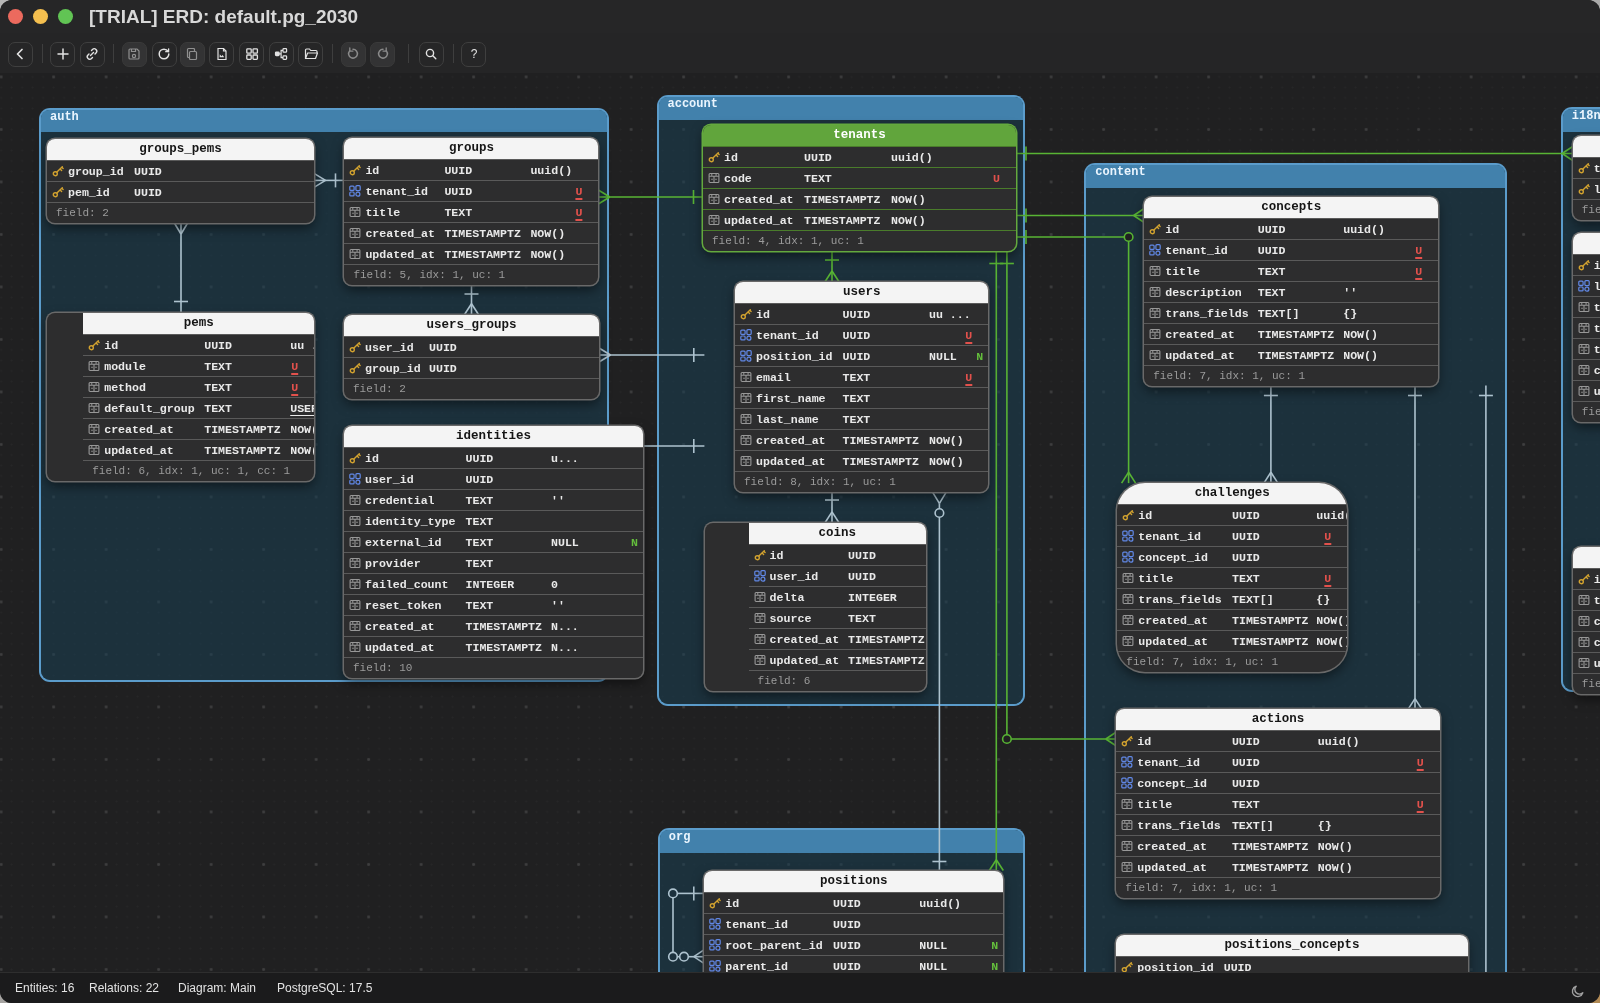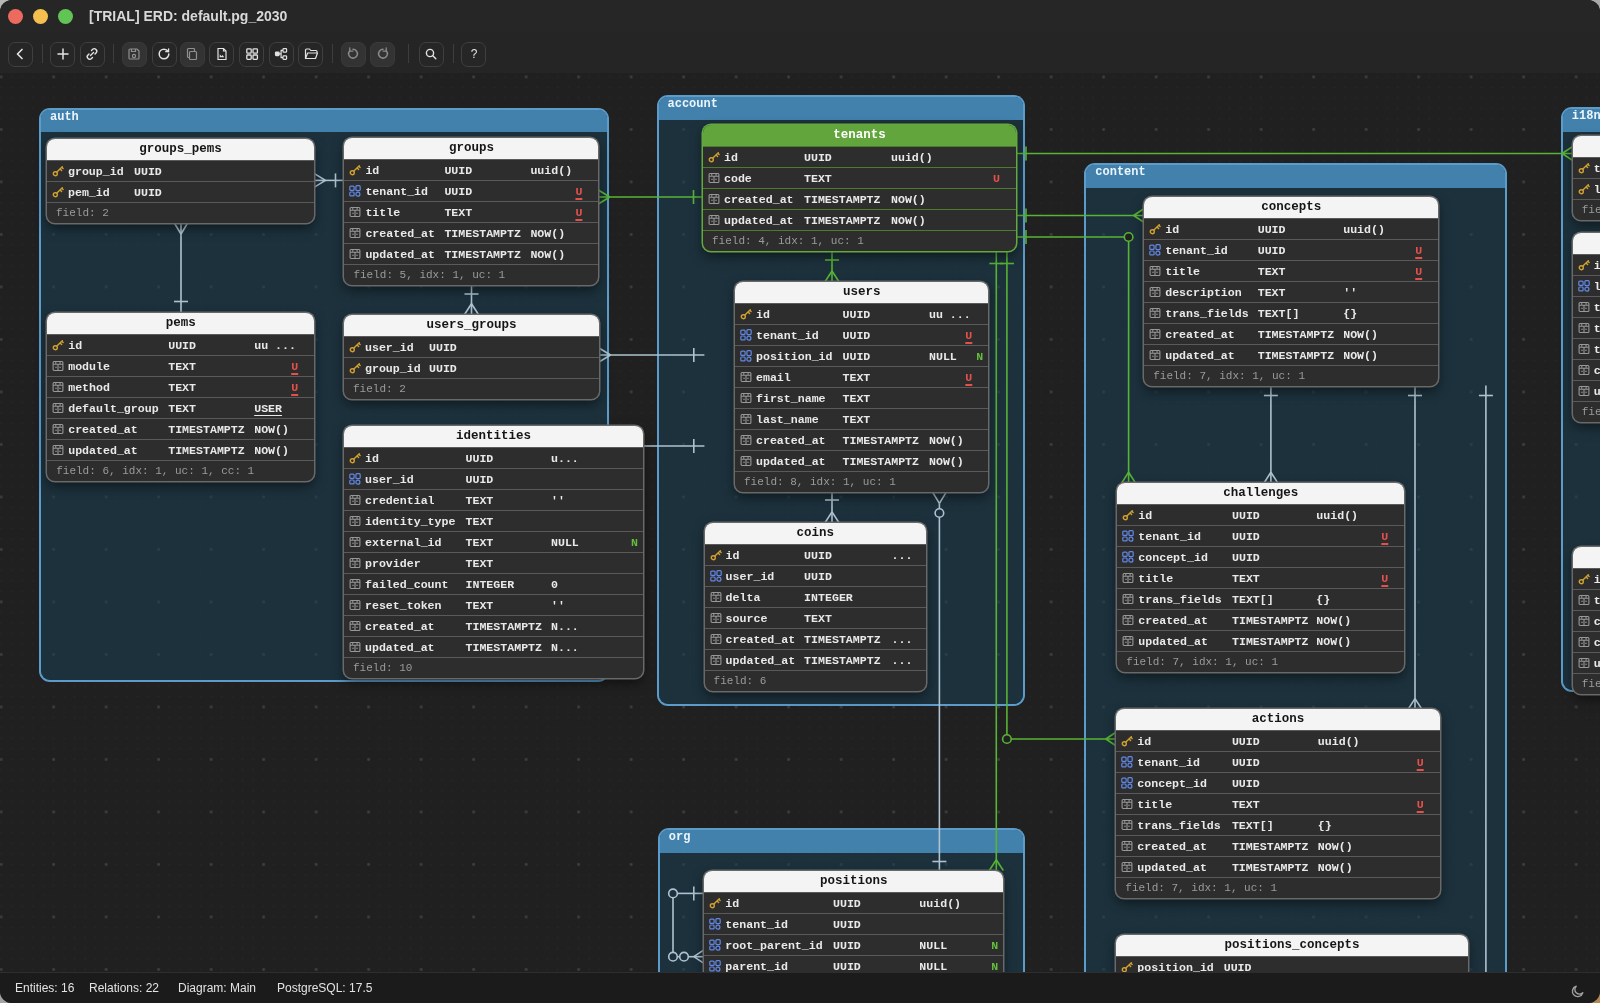--- a/index.html
+++ b/index.html
@@ -1,18 +1,18 @@
 <!DOCTYPE html>
 <html><head><meta charset="utf-8"><style>
 *{margin:0;padding:0;box-sizing:border-box}
 html,body{width:1600px;height:1003px;overflow:hidden;background:linear-gradient(155deg,#b6b6b6 0%,#a5a5a5 55%,#b18a55 100%);font-family:"Liberation Sans",sans-serif}
 .win{position:absolute;left:0;top:0;width:1600px;height:1003px;border-radius:12px;overflow:hidden;background:#202021}
 .titlebar{position:absolute;left:0;top:0;width:100%;height:33px;background:#262627;z-index:40}
 .tl{position:absolute;top:9px;width:15px;height:15px;border-radius:50%}
-.title{position:absolute;left:89px;top:0;line-height:33px;font-size:14px;font-weight:700;color:#d8d8d8}
+.title{position:absolute;left:89px;top:0;line-height:33px;font-size:19px;font-weight:700;color:#d8d8d8}
 .toolbar{position:absolute;left:0;top:33px;width:100%;height:40px;background:#252526;z-index:40}
 .tbtn{position:absolute;top:8.5px;width:25px;height:25px;border:1px solid #3f3f3f;border-radius:7px;background:#262627;display:flex;align-items:center;justify-content:center}
 .tbtn.dis{background:#333334;border-color:#3a3a3a}
 .sep{position:absolute;top:11px;width:1px;height:19px;background:#3e3e3e}
 .canvas{position:absolute;left:0;top:73px;width:1600px;height:899px;background-color:#202021;
  background-image:radial-gradient(circle,rgba(255,255,255,0.11) 1.3px,transparent 1.8px),radial-gradient(circle,rgba(255,255,255,0.028) 0.8px,transparent 1.2px);
  background-size:52.5px 52.5px,10.5px 10.5px;background-position:27.4px 30.2px,6.4px 9.2px}
 .grp{position:absolute;border-radius:9px;background:rgba(25,63,84,0.55);box-shadow:0 0 0 2px #5B9CCB;z-index:1}
 .gh{height:22.5px;line-height:22px;background:#4281AC;border-radius:8px 8px 0 0;color:#EAF5FE;
  font:700 12px "Liberation Mono",monospace;padding-left:9px}
@@ -214,21 +214,21 @@
             <rect x="1.1" y="1.5" width="9.8" height="9" rx="1"></rect>
             <path d="M1.1 4.3h9.8M6 4.3v6.2M3.2 7.2h1.6M7.2 7.2h1.6M3 2.9h1.4M7.4 2.9h1.4"></path>
           </g>
         </svg>
         <span class="nm">updated_at</span>
         <span class="tp">TIMESTAMPTZ</span>
         <span class="df">NOW()</span>
       </div>
       <div class="f">field: 5, idx: 1, uc: 1</div>
     </div>
-    <div class="tb" style="left:47.2px;top:313px;width:267px;--tp:121px;--df:207px;">
+    <div class="tb" style="left:47.2px;top:313px;width:267px;padding-left:36px;--tp:121px;--df:207px;">
       <div class="h">pems</div>
       <div class="r">
         <svg class="ic" width="12" height="12" viewBox="0 0 12 12">
           <g stroke="#D2A22F" stroke-width="1.4" fill="none" stroke-linecap="round">
             <circle cx="3.3" cy="8.7" r="2.0"></circle>
             <path d="M4.9 7.1L10.3 1.7M8.1 3.9l1.5 1.5M9.8 2.2l1.3 1.3"></path>
           </g>
         </svg>
         <span class="nm">id</span>
         <span class="tp">UUID</span>
@@ -565,21 +565,21 @@
             <rect x="1.1" y="1.5" width="9.8" height="9" rx="1"></rect>
             <path d="M1.1 4.3h9.8M6 4.3v6.2M3.2 7.2h1.6M7.2 7.2h1.6M3 2.9h1.4M7.4 2.9h1.4"></path>
           </g>
         </svg>
         <span class="nm">updated_at</span>
         <span class="tp">TIMESTAMPTZ</span>
         <span class="df">NOW()</span>
       </div>
       <div class="f">field: 8, idx: 1, uc: 1</div>
     </div>
-    <div class="tb" style="left:704.6px;top:522.7px;width:221.4px;--tp:99.5px;--df:187px;">
+    <div class="tb" style="left:704.6px;top:522.7px;width:221.4px;padding-left:44px;--tp:99.5px;--df:187px;">
       <div class="h">coins</div>
       <div class="r">
         <svg class="ic" width="12" height="12" viewBox="0 0 12 12">
           <g stroke="#D2A22F" stroke-width="1.4" fill="none" stroke-linecap="round">
             <circle cx="3.3" cy="8.7" r="2.0"></circle>
             <path d="M4.9 7.1L10.3 1.7M8.1 3.9l1.5 1.5M9.8 2.2l1.3 1.3"></path>
           </g>
         </svg>
         <span class="nm">id</span>
         <span class="tp">UUID</span>
@@ -792,21 +792,21 @@
             <rect x="1.1" y="1.5" width="9.8" height="9" rx="1"></rect>
             <path d="M1.1 4.3h9.8M6 4.3v6.2M3.2 7.2h1.6M7.2 7.2h1.6M3 2.9h1.4M7.4 2.9h1.4"></path>
           </g>
         </svg>
         <span class="nm">updated_at</span>
         <span class="tp">TIMESTAMPTZ</span>
         <span class="df">NOW()</span>
       </div>
       <div class="f">field: 7, idx: 1, uc: 1</div>
     </div>
-    <div class="tb" style="left:1117.3px;top:483.1px;width:287px;--tp:114.7px;--df:199px;">
+    <div class="tb" style="left:1117.3px;top:483.1px;width:230px;border-radius:28px;--tp:114.7px;--df:199px;">
       <div class="h">challenges</div>
       <div class="r">
         <svg class="ic" width="12" height="12" viewBox="0 0 12 12">
           <g stroke="#D2A22F" stroke-width="1.4" fill="none" stroke-linecap="round">
             <circle cx="3.3" cy="8.7" r="2.0"></circle>
             <path d="M4.9 7.1L10.3 1.7M8.1 3.9l1.5 1.5M9.8 2.2l1.3 1.3"></path>
           </g>
         </svg>
         <span class="nm">id</span>
         <span class="tp">UUID</span>

